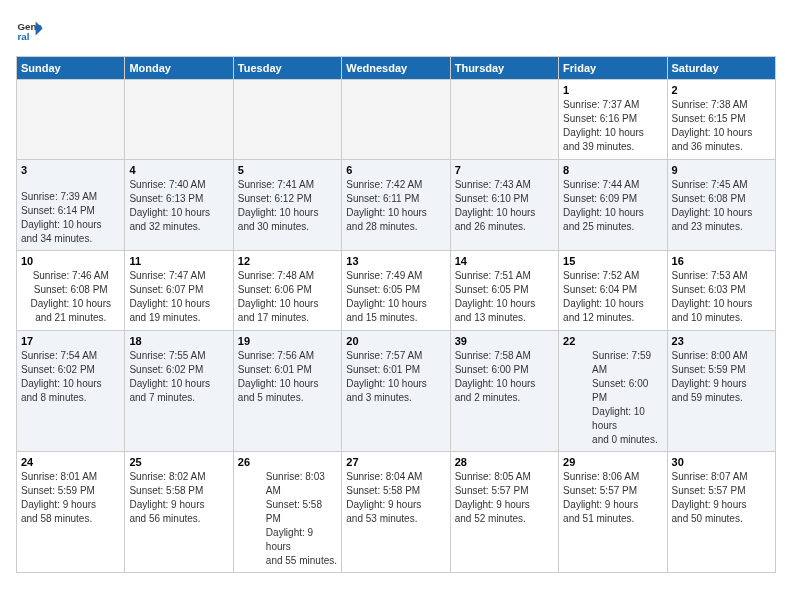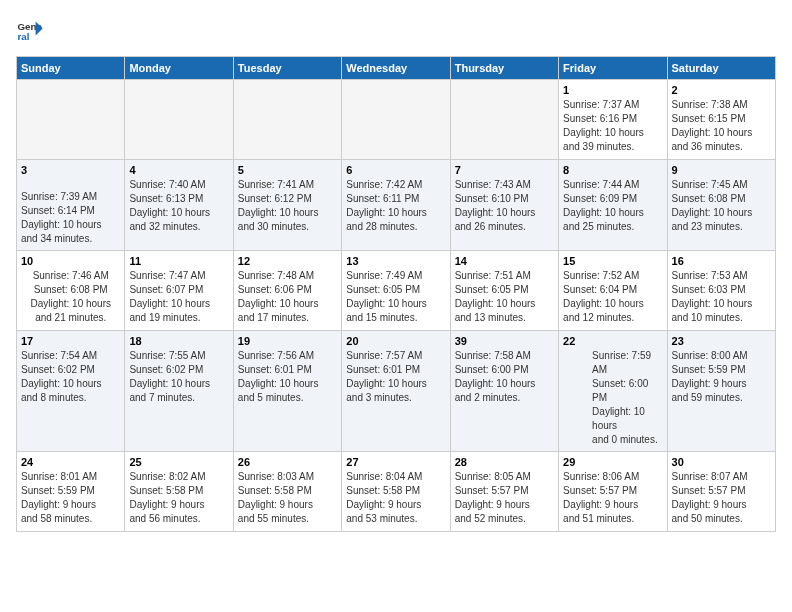--- a/index.html
+++ b/index.html
@@ -295,21 +295,21 @@
         </td>
         <td>
           <span class="day-num">25</span>
           <div class="day-info" style="white-space: pre-line;">Sunrise: 8:02 AM
 Sunset: 5:58 PM
 Daylight: 9 hours
 and 56 minutes.</div>
         </td>
         <td>
           <span class="day-num">26</span>
-          <div class="day-info" style="white-space: pre-line;">Sunrise: 8:03 AM
+          <div class="day-info" style="white-space: pre-line; margin-left: 28px;">Sunrise: 8:03 AM
 Sunset: 5:58 PM
 Daylight: 9 hours
 and 55 minutes.</div>
         </td>
         <td>
           <span class="day-num">27</span>
           <div class="day-info" style="white-space: pre-line;">Sunrise: 8:04 AM
 Sunset: 5:58 PM
 Daylight: 9 hours
 and 53 minutes.</div>

